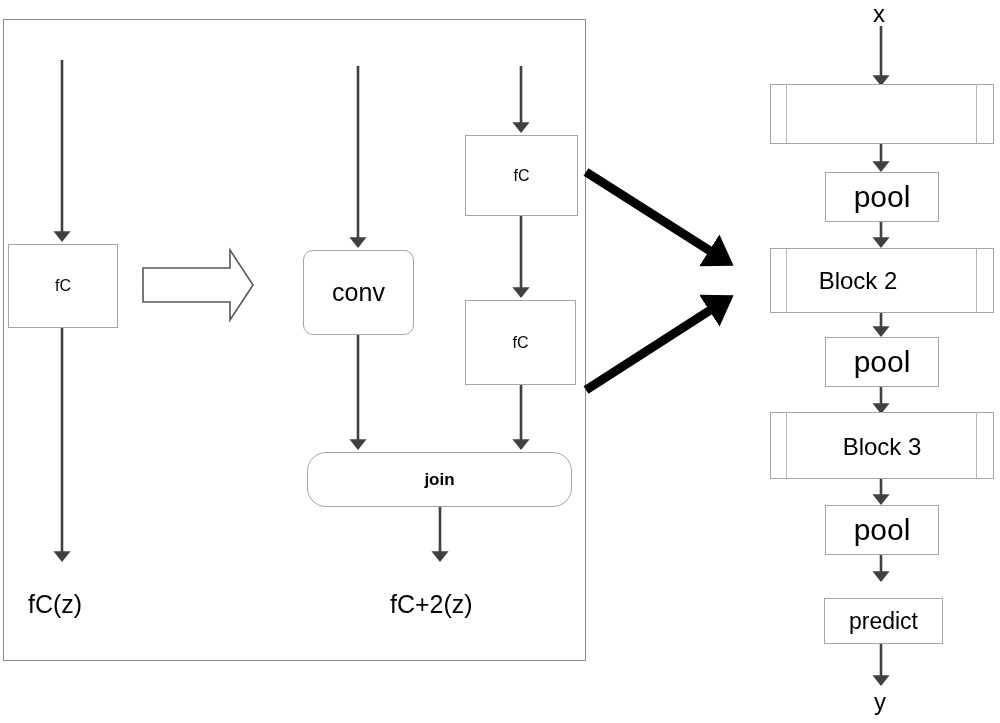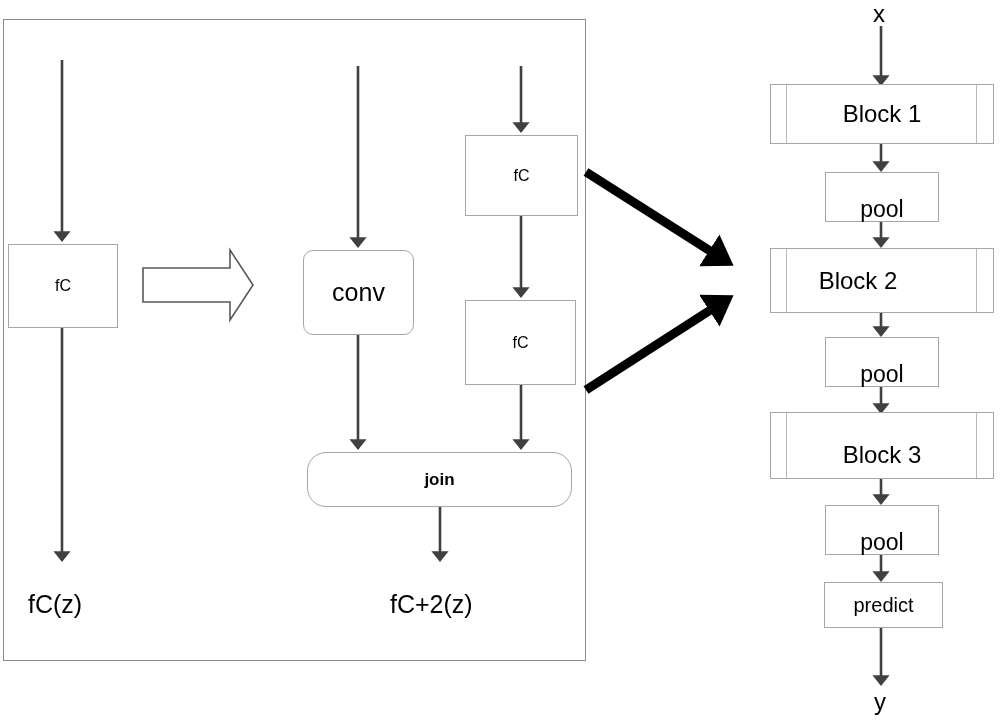--- a/index.html
+++ b/index.html
@@ -40,22 +40,22 @@
     line-height: 1;
   }
   .box-label {
     display: block;
     text-align: center;
   }
   .fc-box { font-size: 16px; }
   .conv-box { font-size: 25px; border-radius: 10px; }
   .join-box { font-size: 17px; font-weight: bold; border-radius: 19px; }
   .block-box { font-size: 24px; }
-  .pool-box { font-size: 23px; align-items: flex-end; }
-  .predict-box { font-size: 20px; }
+  .pool-box { font-size: 30px; }
+  .predict-box { font-size: 23px; margin-top: 16px; }
   .free-label {
     position: absolute;
     font-family: "Liberation Sans", sans-serif;
     color: #000000;
     white-space: nowrap;
     line-height: 1;
   }
   .io-label { font-size: 24px; }
   .out-label { font-size: 25px; }
   .panel {
@@ -151,41 +151,40 @@
     <span class="box-label">join</span>
   </div>
   <div class="free-label out-label" style="left:390px; top:592px;">fC+2(z)</div>
 
   <div class="free-label io-label" style="left:873px; top:2px;">x</div>
 
   <div class="block-shell" style="left:770px; top:84px; width:224px; height:60px;">
     <div class="block-inner-line" style="left:15px;"></div>
     <div class="block-inner-line" style="left:205px;"></div>
   </div>
-  <div class="free-label block-box" style="left:770px; top:84px; width:224px; height:60px; display:flex; align-items:center; justify-content:center;">Block 1</div>
 
   <div class="box pool-box" style="left:825px; top:172px; width:114px; height:50px;">
     <span class="box-label">pool</span>
   </div>
 
   <div class="block-shell" style="left:770px; top:248px; width:224px; height:65px;">
     <div class="block-inner-line" style="left:15px;"></div>
     <div class="block-inner-line" style="left:205px;"></div>
   </div>
   <div class="free-label block-box" style="left:770px; top:248px; width:176px; height:65px; display:flex; align-items:center; justify-content:center;">Block 2</div>
 
   <div class="box pool-box" style="left:825px; top:337px; width:114px; height:50px;">
     <span class="box-label">pool</span>
   </div>
 
   <div class="block-shell" style="left:770px; top:412px; width:224px; height:67px;">
     <div class="block-inner-line" style="left:15px;"></div>
     <div class="block-inner-line" style="left:205px;"></div>
   </div>
-  <div class="free-label block-box" style="left:770px; top:412px; width:224px; height:69px; display:flex; align-items:center; justify-content:center;margin-top:8px;">Block 3</div>
+  <div class="free-label block-box" style="left:770px; top:412px; width:224px; height:69px; display:flex; align-items:center; justify-content:center;">Block 3</div>
 
   <div class="box pool-box" style="left:825px; top:505px; width:114px; height:50px;">
     <span class="box-label">pool</span>
   </div>
 
   <div class="box predict-box" style="left:824px; top:582px; width:119px; height:46px;">
     <span class="box-label">predict</span>
   </div>
 
   <div class="free-label io-label" style="left:874px; top:690px;">y</div>

